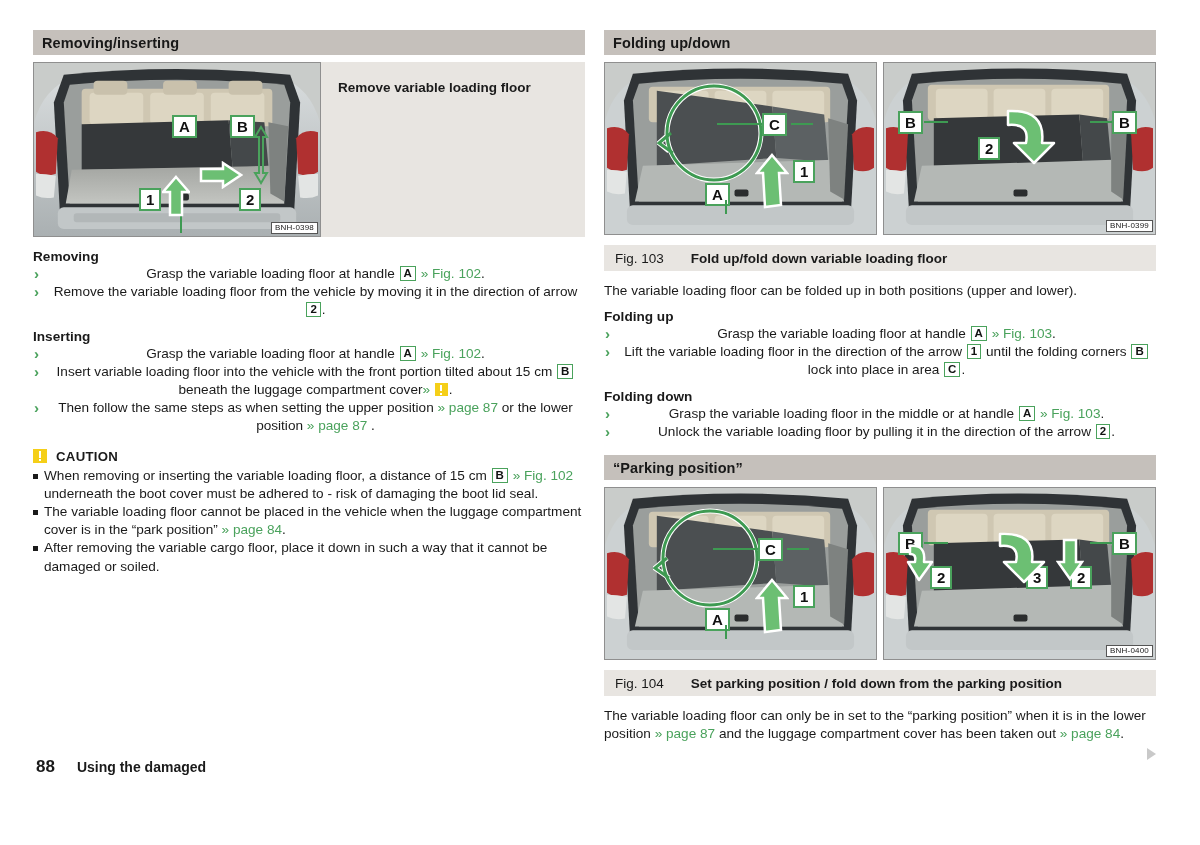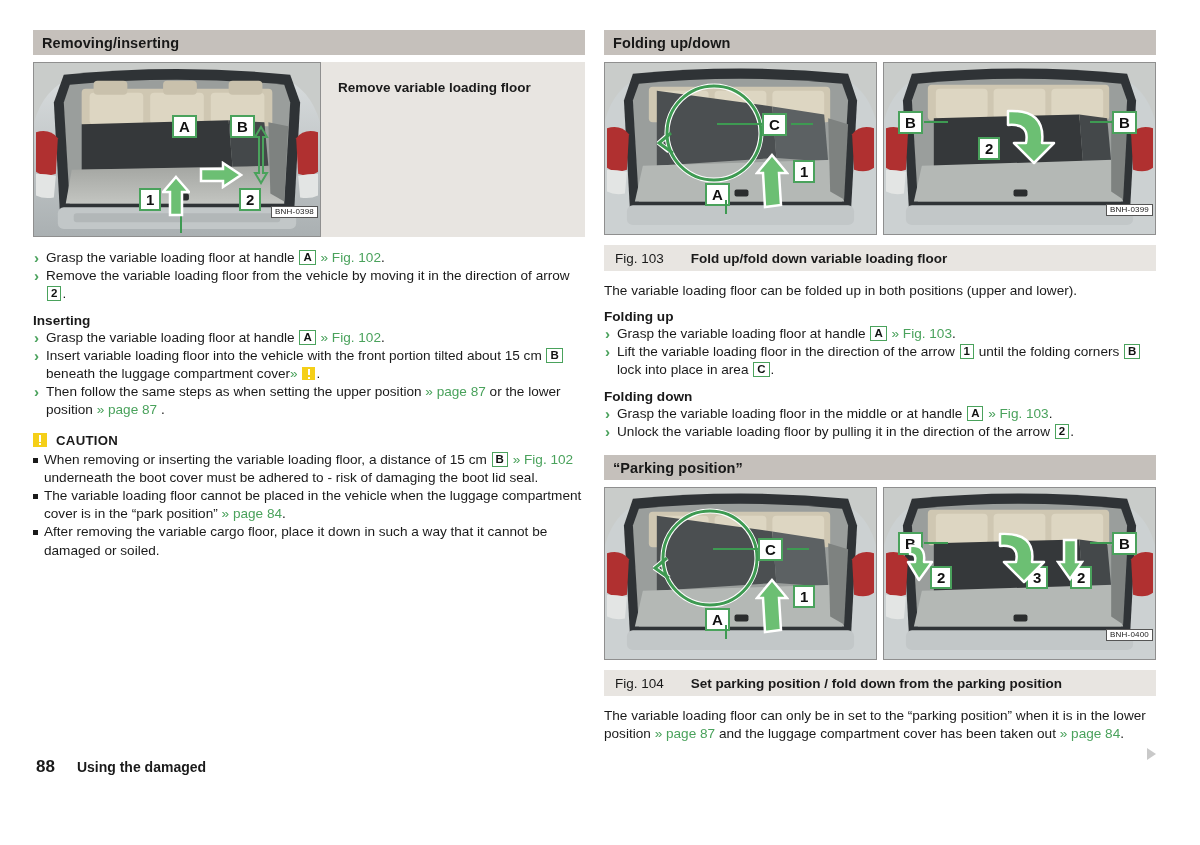--- a/index.html
+++ b/index.html
@@ -84,20 +84,21 @@
     margin: 9px 0 1px 0;
   }
   .sub-head.first { margin-top: 1px; }
   ul.steps { list-style: none; margin: 0 0 2px 0; padding: 0; }
   ul.steps li {
     position: relative;
     padding-left: 13px;
     font-size: 13.6px;
     line-height: 1.34;
     margin-bottom: 0px;
+    text-align: center;
   }
   ul.steps li::before {
     content: "\203A";
     position: absolute; left: 1px; top: -1px;
     color: #4aa25c;
     font-size: 15px;
     font-weight: bold;
   }
 
   
@@ -173,21 +174,21 @@
     position: absolute; right: 44px; top: 748px;
     width: 0; height: 0;
     border-left: 9px solid #c9c9c9;
     border-top: 6px solid transparent;
     border-bottom: 6px solid transparent;
   }
 
   
   .boot { width: 100%; height: 100%; display: block; }
   .imgcode {
-    position: absolute; right: 2px; bottom: 18px;
+    position: absolute; right: 2px; bottom: 2px;
     background: #ffffff; color: #1a1a1a;
     font-family: "Liberation Sans", sans-serif;
     font-size: 8px; letter-spacing: .2px;
     padding: 0px 3px; border: 1px solid #555;
     line-height: 10px;
   }
   
   .clabel {
     position: absolute;
     background: #ffffff;
@@ -275,20 +276,21 @@
           <polygon points="9,2 15,12 11,12 11,48 15,48 9,58 3,48 7,48 7,12 3,12" fill="none" stroke="#4aa25c" stroke-width="2"></polygon>
         </svg>
         <div class="imgcode">BNH-0398</div>
       </div>
 
       <div class="fig-side-caption">
         <div class="fc-line2">Remove variable loading floor</div>
       </div>
     </div>
 
+    <div class="sub-head first">Removing</div>
     <ul class="steps">
         <li>Grasp the variable loading floor at handle <span class="refbox">A</span> <span class="link">» Fig. 102</span>.</li>
         <li>Remove the variable loading floor from the vehicle by moving it in the direction of arrow <span class="refbox">2</span>.</li>
       </ul>
 
     <div class="sub-head">Inserting</div>
     <ul class="steps">
         <li>Grasp the variable loading floor at handle <span class="refbox">A</span> <span class="link">» Fig. 102</span>.</li>
         <li>Insert variable loading floor into the vehicle with the front portion tilted about 15 cm <span class="refbox">B</span>beneath the luggage compartment cover<span class="link">»</span> <span class="warn-icon"></span>.</li>
         <li>Then follow the same steps as when setting the upper position <span class="link">» page 87</span> or the lower position <span class="link">» page 87</span> .</li>

